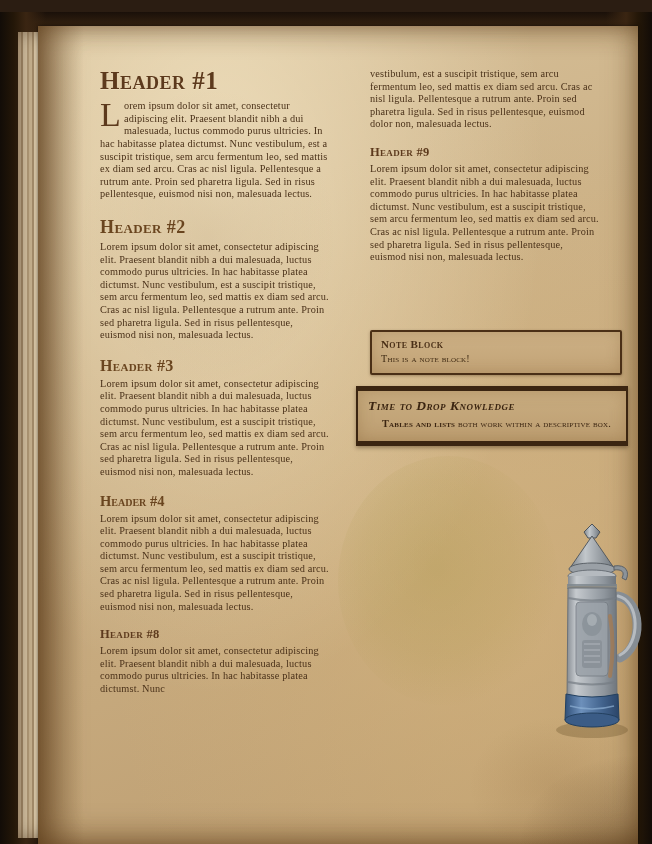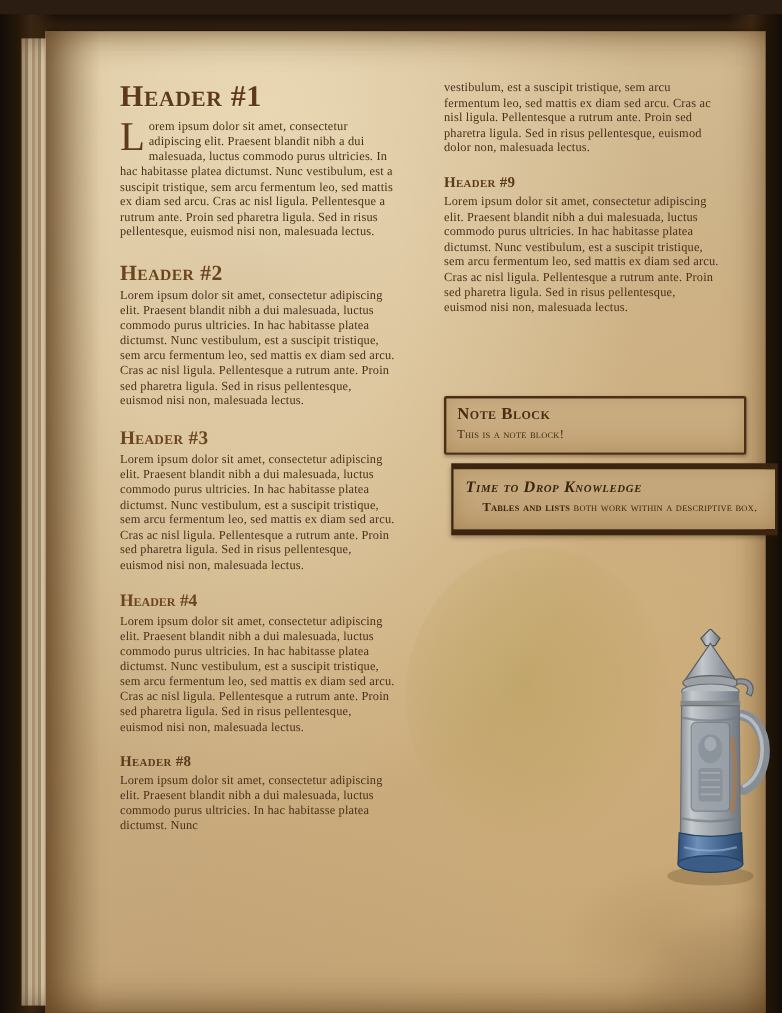--- a/index.html
+++ b/index.html
@@ -119,28 +119,28 @@
   
   #note-block{
     position:absolute;left:270px;top:262px;width:230px;
     background:linear-gradient(180deg,#cdb186,#c2a376);
     border:2px solid #4a2f16;
     border-radius:2px;
     padding:6px 9px 9px 9px;
     box-shadow:0 1px 3px rgba(60,38,14,.35), inset 0 0 14px rgba(120,82,38,.25);
   }
   #note-block .nb-title{
-    font-variant:small-caps;font-weight:700;font-size:14px;color:#4a2f16;
+    font-variant:small-caps;font-weight:700;font-size:11px;color:#4a2f16;
     margin:0 0 3px 0;letter-spacing:.4px;
   }
   #note-block .nb-body{font-size:10.2px;color:#3f2a13;font-variant:small-caps;letter-spacing:.2px;}
 
   
   #desc-box{
-    position:absolute;left:276px;top:318px;width:248px;
+    position:absolute;left:256px;top:318px;width:248px;
     background:linear-gradient(180deg,#c9ad81,#bd9e71);
     border-top:5px solid #3b2511;
     border-bottom:5px solid #3b2511;
     border-left:2px solid #3b2511;
     border-right:2px solid #3b2511;
     padding:7px 10px 10px 10px;
     box-shadow:0 2px 4px rgba(50,32,12,.4), inset 0 0 16px rgba(120,82,38,.3);
   }
   #desc-box .db-title{
     font-variant:small-caps;font-weight:700;font-style:italic;

